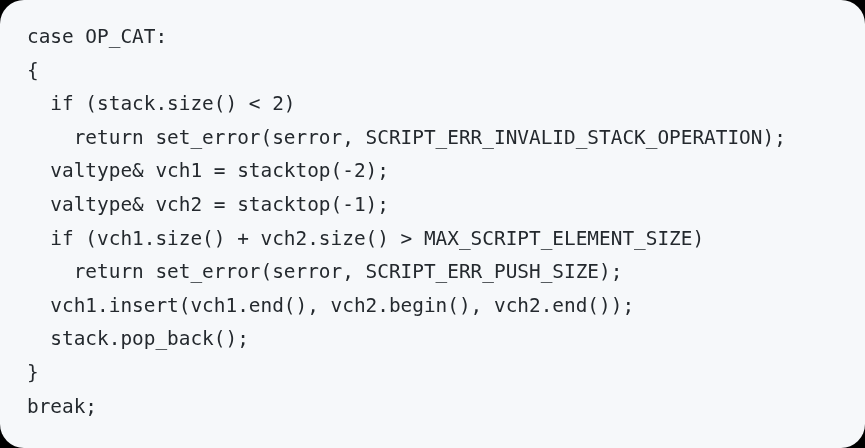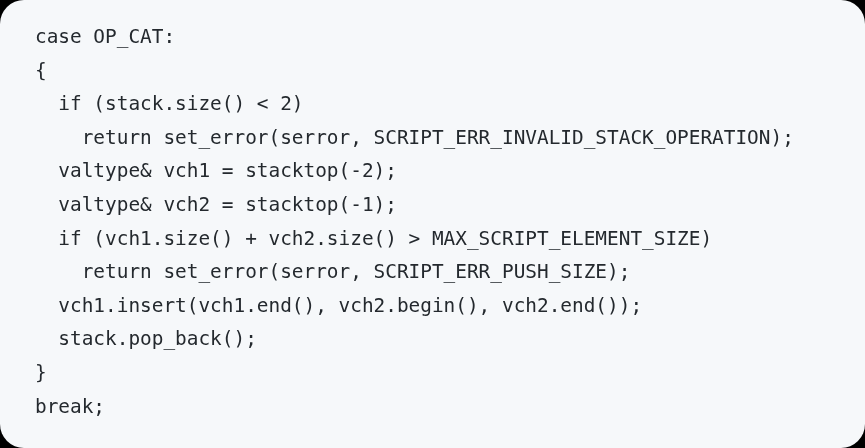--- a/index.html
+++ b/index.html
@@ -1,20 +1,20 @@
 <!DOCTYPE html>
 <html style="--page-bg: #000000; --panel-bg: #f6f8fa; --code-text: #24292e;"><head>
 <meta charset="utf-8">
 <style>
   :root {
     --page-bg: #000000;
     --panel-bg: #f6f8fa;
     --code-text: #24292e;
   }
-  * { box-sizing: border-box; padding-left: 8px; }
+  * { box-sizing: border-box; }
   html, body {
     margin: 0;
     padding: 0;
     width: 865px;
     height: 448px;
     overflow: hidden;
     background: var(--page-bg);
   }
   .page {
     position: relative;

